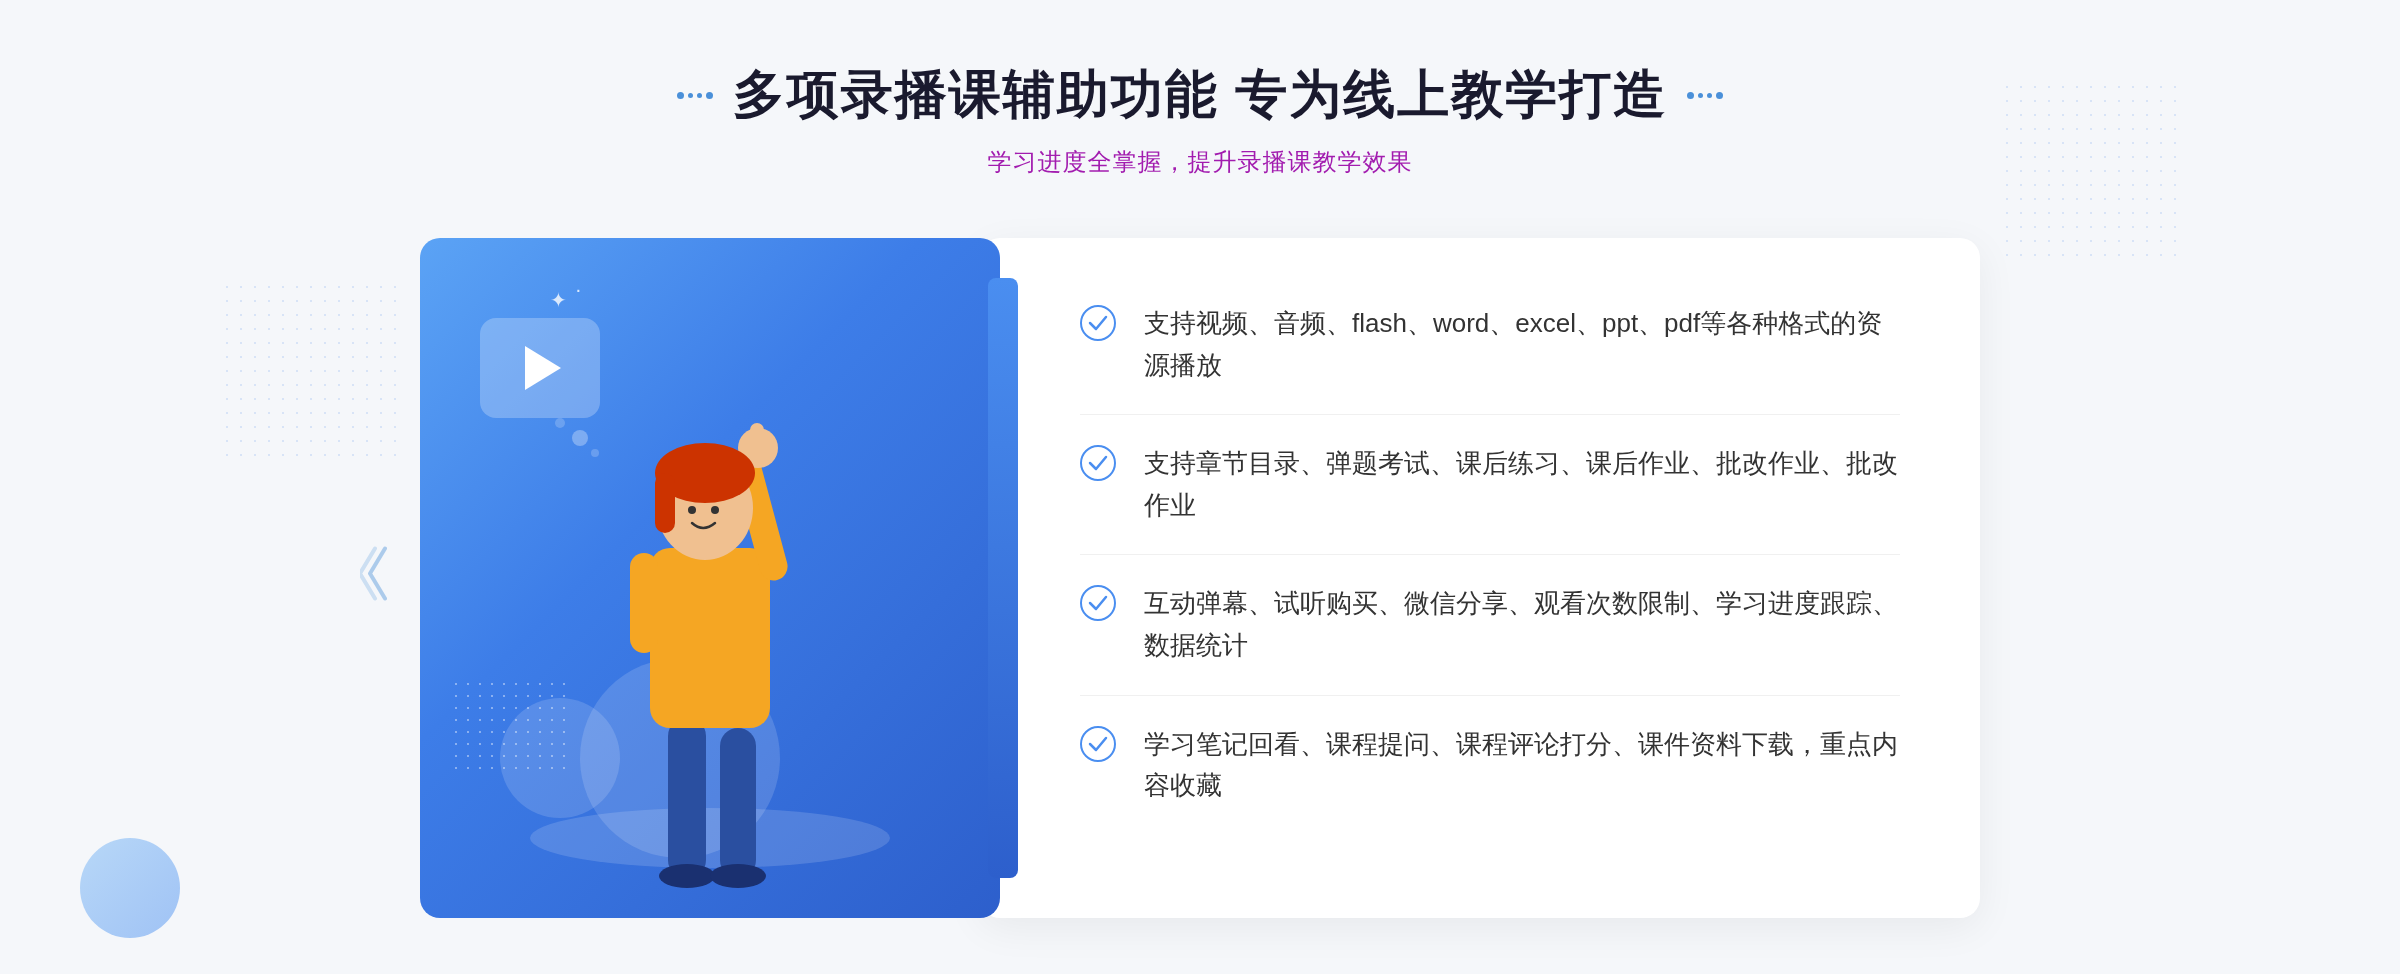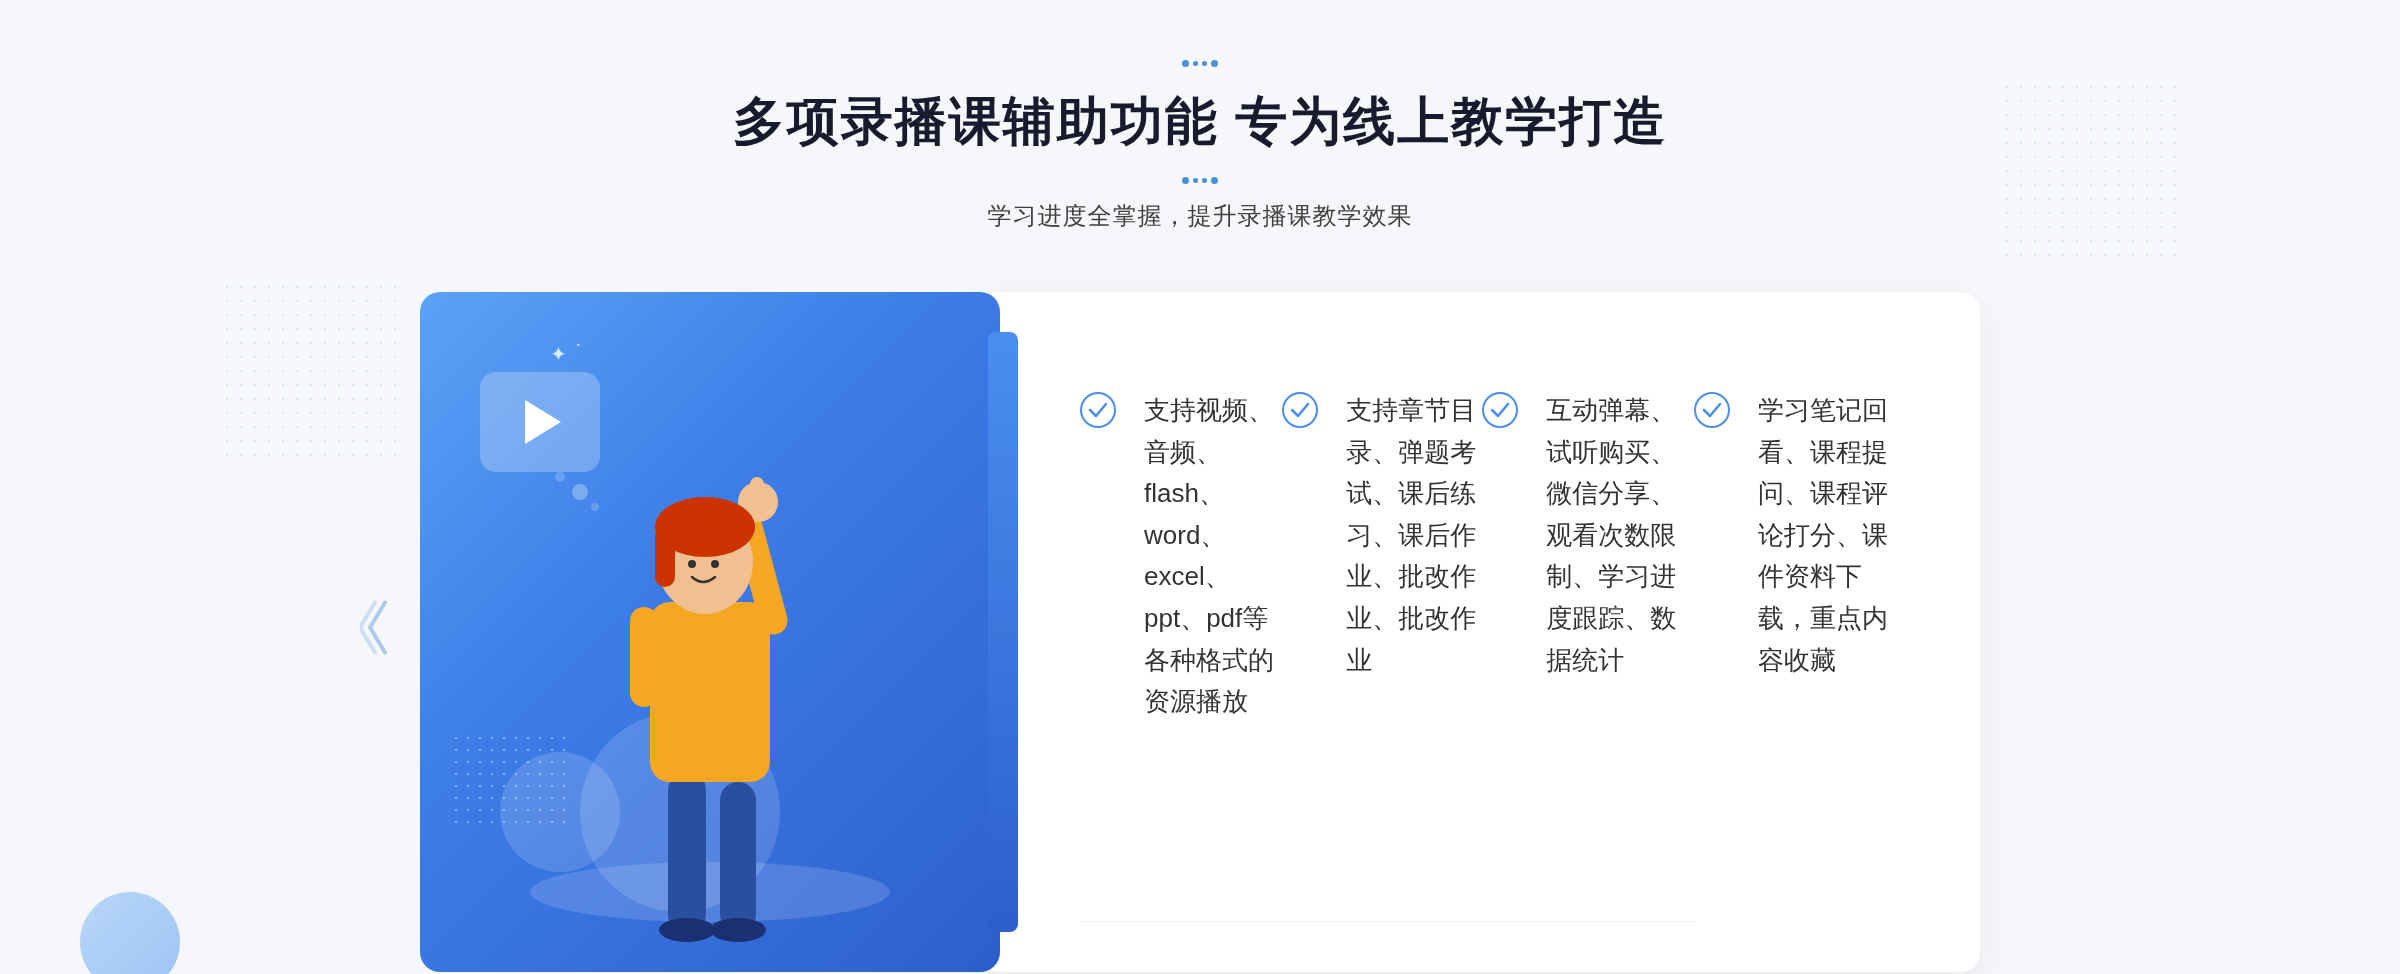--- a/index.html
+++ b/index.html
@@ -57,21 +57,20 @@
       position: relative;
       z-index: 2;
     }
 
     .title-row {
       display: flex;
       align-items: center;
       justify-content: center;
       gap: 20px;
       margin-bottom: 16px;
-      flex-direction: column;
     }
 
     .title-dots {
       display: flex;
       gap: 4px;
       align-items: center;
     }
 
     .title-dots span {
       width: 5px;
@@ -88,21 +87,21 @@
 
     .main-title {
       font-size: 52px;
       font-weight: 700;
       color: #1a1a2e;
       letter-spacing: 2px;
     }
 
     .sub-title {
       font-size: 24px;
-      color: #404040;
+      color: #a21caf;
       font-weight: 400;
       letter-spacing: 1px;
     }
 
     
     .content-area {
       display: flex;
       width: 1560px;
       position: relative;
       z-index: 2;
@@ -217,25 +216,26 @@
       left: 0;
       width: 100%;
       height: 100%;
     }
 
     
     .features-panel {
       flex: 1;
       background: white;
       border-radius: 20px;
-      padding: 70px 80px 50px 100px;
+      padding: 37px 80px 50px 100px;
       margin-left: -20px;
       box-shadow: 0 10px 40px rgba(0,0,0,0.06);
       z-index: 2;
       display: flex;
+      flex-direction: column;
       justify-content: flex-start;
     }
 
     .feature-item {
       display: flex;
       align-items: flex-start;
       gap: 28px;
       padding: 28px 0;
     }
 

